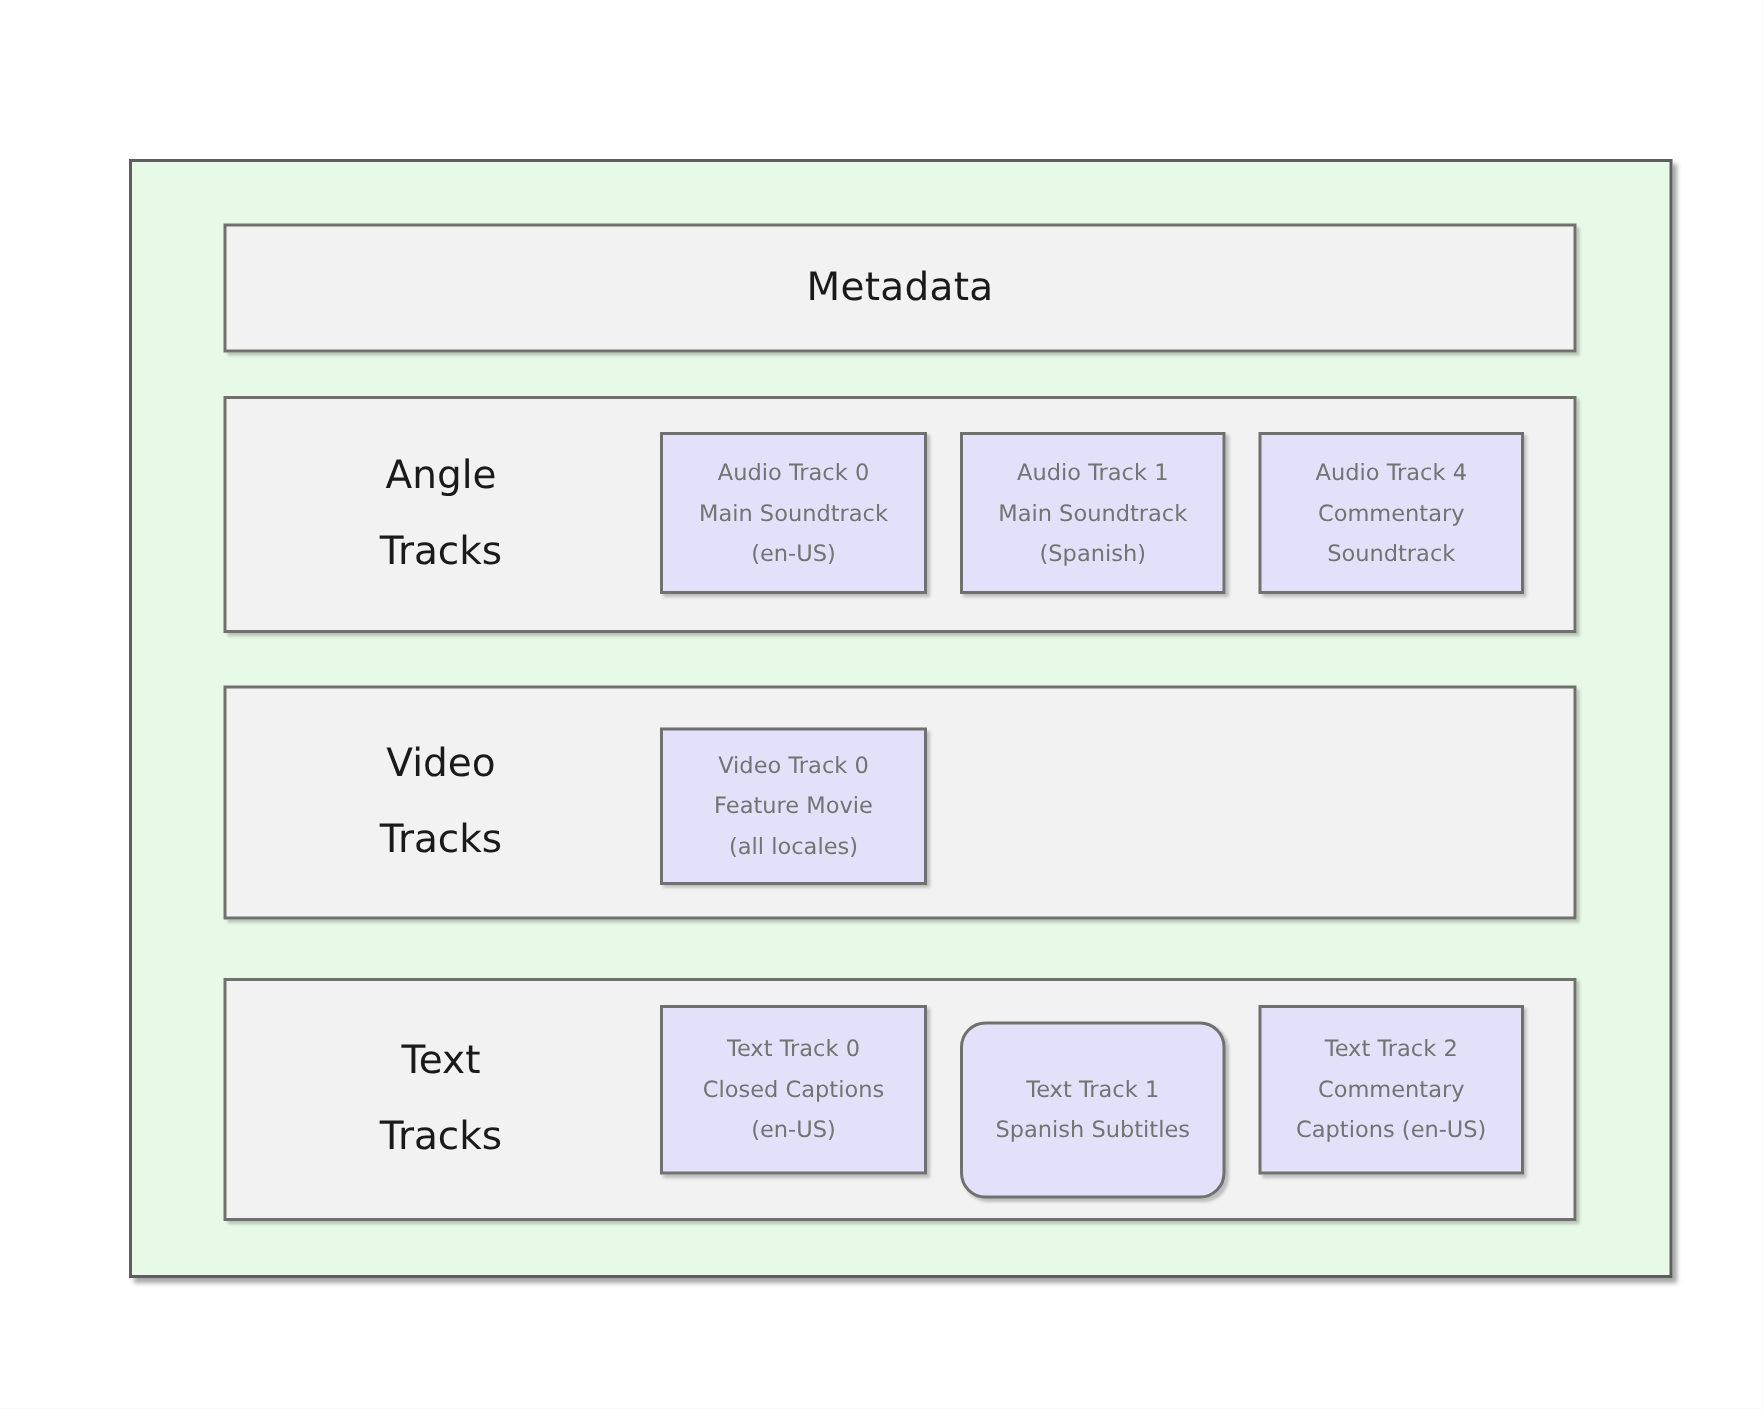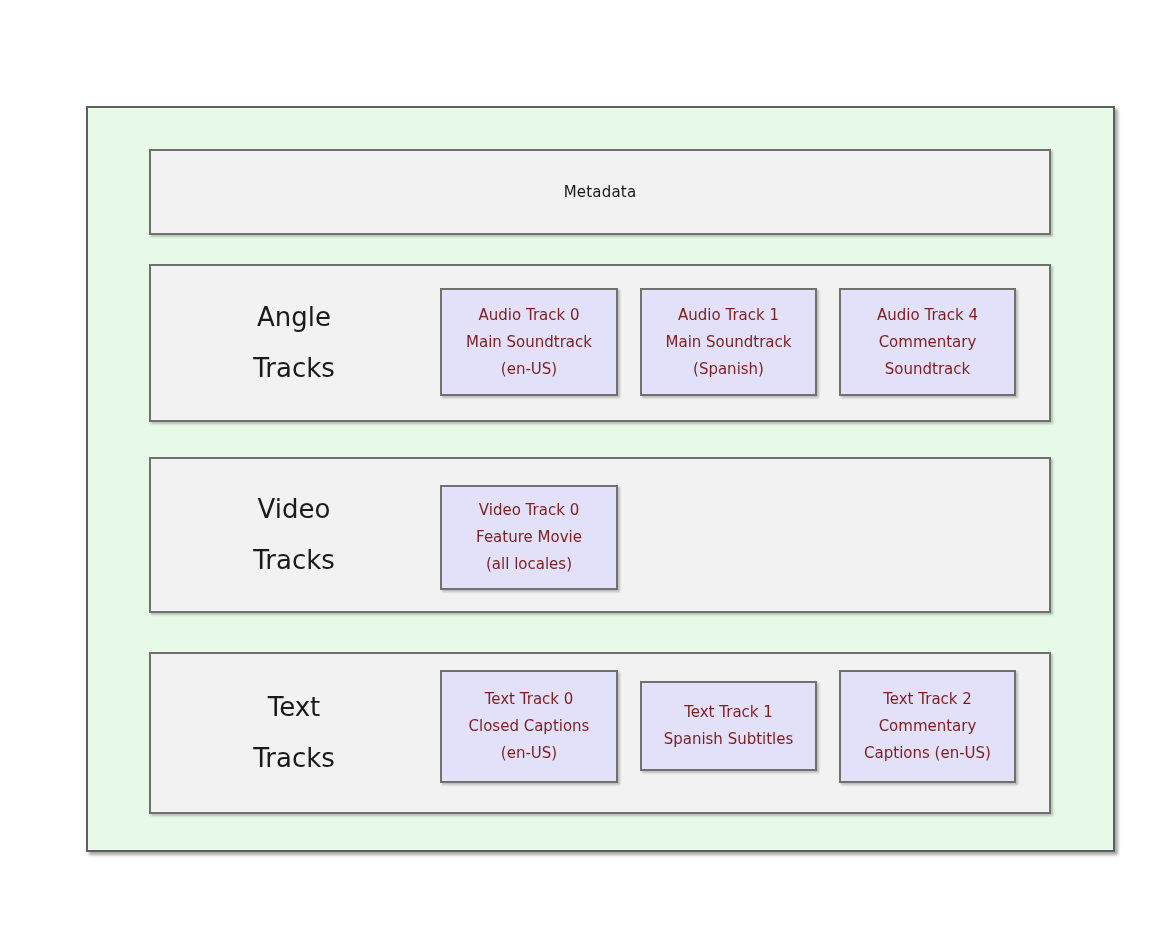--- a/index.html
+++ b/index.html
@@ -42,21 +42,21 @@
     left: 61px;
     top: 41px;
     width: 902px;
     height: 86px;
     display: flex;
     flex-direction: column;
     align-items: center;
     justify-content: center;
   }
   .metadata-title {
-    font-size: 15px;
+    font-size: 26px;
     line-height: 34px;
     letter-spacing: 0.2px;
   }
   .metadata-subtitle {
     font-size: 23px;
     line-height: 34px;
     letter-spacing: 0.2px;
   }
 
   
@@ -98,36 +98,36 @@
     background: #e2e1f9;
     border: 2px solid #70706f;
     box-sizing: border-box;
     box-shadow: 2px 2px 2px rgba(0,0,0,0.22);
     display: flex;
     flex-direction: column;
     align-items: center;
     justify-content: center;
     font-size: 15px;
     line-height: 27px;
-    color: #7f1d1d;
+    color: #737373;
     text-align: center;
   }
   .track-box .tb-line { display: block; white-space: nowrap; }
 
   
   .col-0 { left: 0px;   width: 178px; }
   .col-1 { left: 200px; width: 177px; }
   .col-2 { left: 399px; width: 177px; }
 
   
   #row-audio .track-box { top: 22px; height: 108px; }
   #row-video .track-box { top: 26px; height: 105px; }
 
   #row-text  .track-box { top: 16px; height: 113px; }
-  #row-text  #text-track-1 { top: 27px; height: 90px; }
+  #row-text  #text-track-1 { top: 27px; height: 118px; border-radius: 17px; }
 </style>
 </head>
 <body>
 
 <div class="diagram">
 
   <div class="panel metadata">
     <span class="metadata-title">Metadata</span>
   </div>
 

